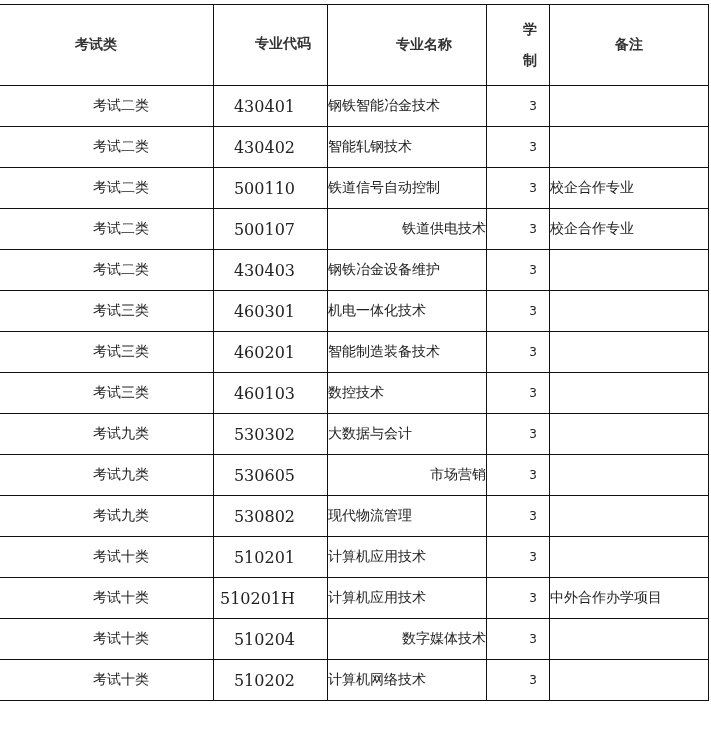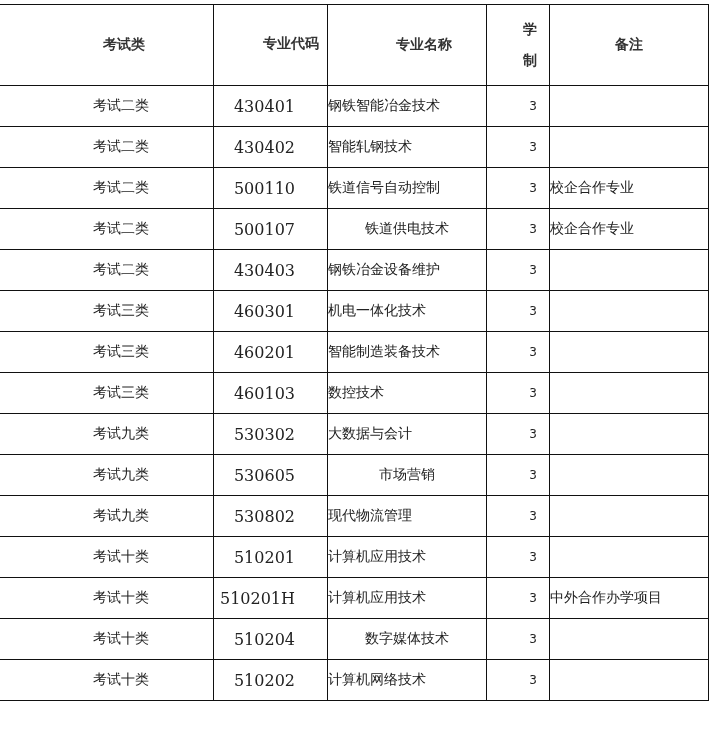--- a/index.html
+++ b/index.html
@@ -8,32 +8,32 @@
       position: absolute; left: -2px; top: 4px;
       border-collapse: collapse; table-layout: fixed;
       color: #222;
     }
     td, th { border: 1.5px solid #111; padding: 0; overflow: hidden; white-space: nowrap; }
     col.c1 { width: 215px; } col.c2 { width: 114px; } col.c3 { width: 159px; }
     col.c4 { width: 63px; } col.c5 { width: 159px; }
     thead tr { height: 81px; }
     tbody tr { height: 41px; }
     th { font-weight: bold; font-size: 14px; color: #333; text-align: right; vertical-align: middle; }
-    th.h1 { padding-right: 68px; }
-    th.h2 { padding-right: 8px; vertical-align: top; padding-top: 30px; }
+    th.h1 { padding-right: 96px; }
+    th.h2 { padding-right: 16px; vertical-align: top; padding-top: 30px; }
     th.h3 { padding-right: 34px; }
     th.h4 { text-align: right; padding-right: 12px; }
     th.h4 .sp { display: block; line-height: 31px; }
     th.h5 { text-align: center; padding-right: 0; }
     td { font-size: 14px; vertical-align: middle; }
     td.c-cat { text-align: right; padding-right: 64px; }
     td.c-cat.long { padding-right: 6px; }
     td.c-code { text-align: right; padding-right: 32px; font-family: "DejaVu Serif", serif; font-size: 16px; }
     td.c-name { padding-right: 8px; }
-    td.c-name.center { text-align: center; padding-right: 0; font-family: Liberation Mono, monospace; }
+    td.c-name.center { text-align: right; padding-right: 0; font-family: Liberation Mono, monospace; }
     td.c-years { text-align: right; padding-right: 12px; font-size: 12px; }
     td.c-note { padding-right: 20px; }
     td.c-note.wide { padding-right: 6px; }
   </style>
 </head>
 <body>
 
 <table>
   <colgroup>
     <col class="c1">

